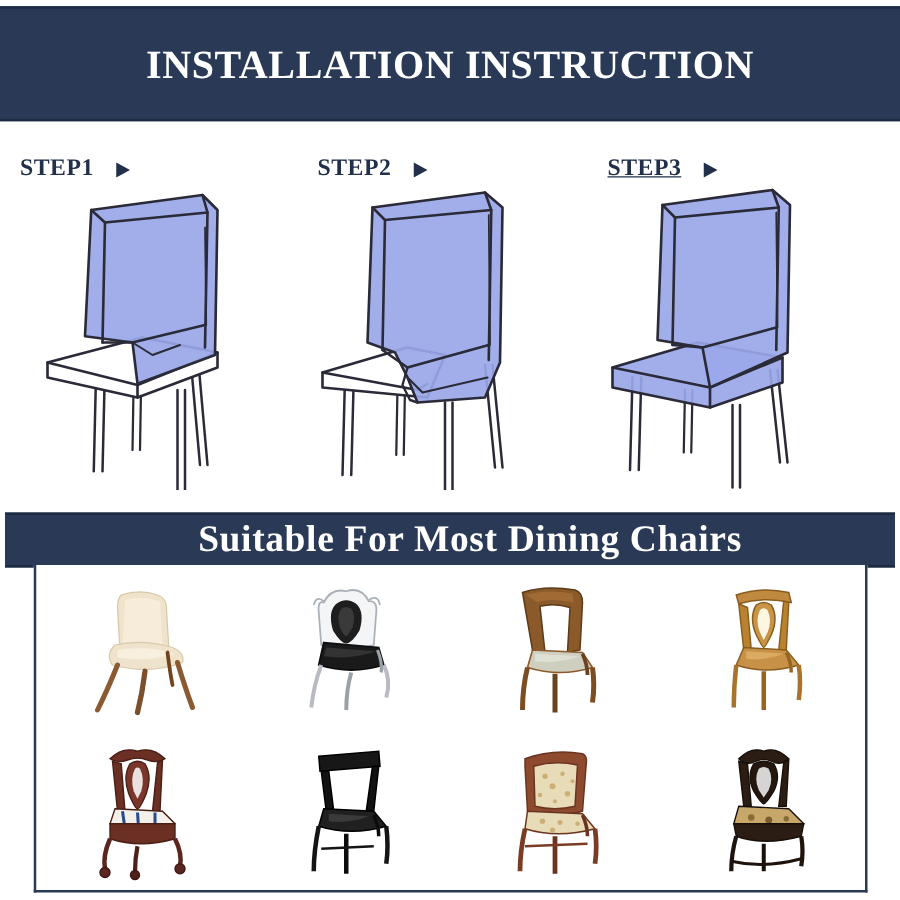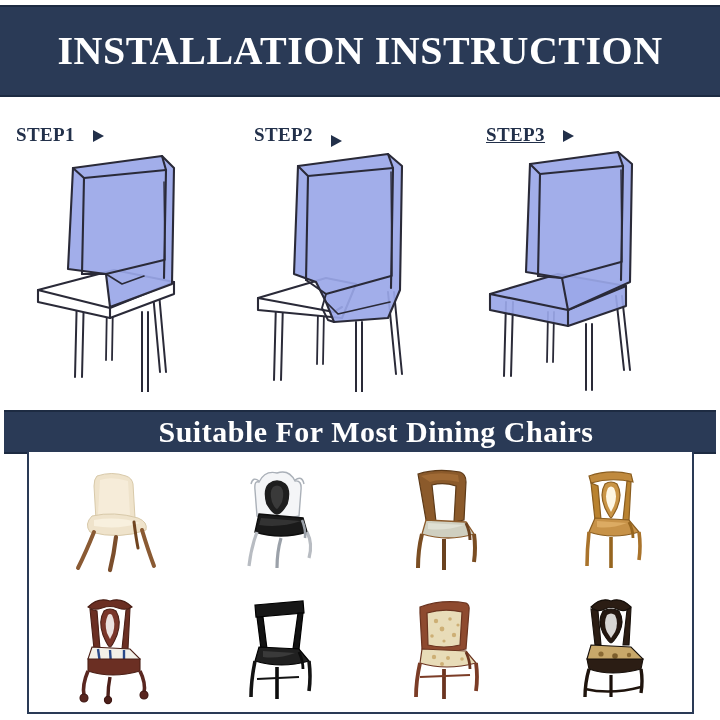--- a/index.html
+++ b/index.html
@@ -36,21 +36,21 @@
     font-weight: bold;
     letter-spacing: 0.5px;
     white-space: nowrap;
     line-height: 1;
   }
   #header-banner {
     left: 0; top: 5px; width: 720px; height: 92px;
     border-top: 2px solid #1d2b42;
     border-bottom: 2px solid #1d2b42;
   }
-  #header-banner .banner-title { font-size: 40px; }
+  #header-banner .banner-title { font-size: 32px; }
 
   #suitable-banner {
     left: 4px; top: 410px; width: 712px; height: 44px;
     border-top: 2px solid #1d2b42;
     border-bottom: 2px solid #1d2b42;
     padding-left: 32px;
   }
   #suitable-banner .banner-title { font-size: 30px; }
 
   
@@ -75,21 +75,21 @@
     font-weight: bold;
     font-size: 19px;
     color: #22304a;
     letter-spacing: 0.4px;
     white-space: nowrap;
     display: flex;
     align-items: center;
     gap: 18px;
   }
   #step-col-1 .step-label { left: 14px; }
-  #step-col-2 .step-label { left: 16px; align-items: flex-end; }
+  #step-col-2 .step-label { left: 16px; }
   #step-col-3 .step-label { left: 16px; text-decoration: underline; }
 
   .arrow-icon {
     display: inline-block;
     width: 0; height: 0;
     border-left: 11px solid #22304a;
     border-top: 6.5px solid transparent;
     border-bottom: 6.5px solid transparent;
     position: relative;
     top: 1px;

